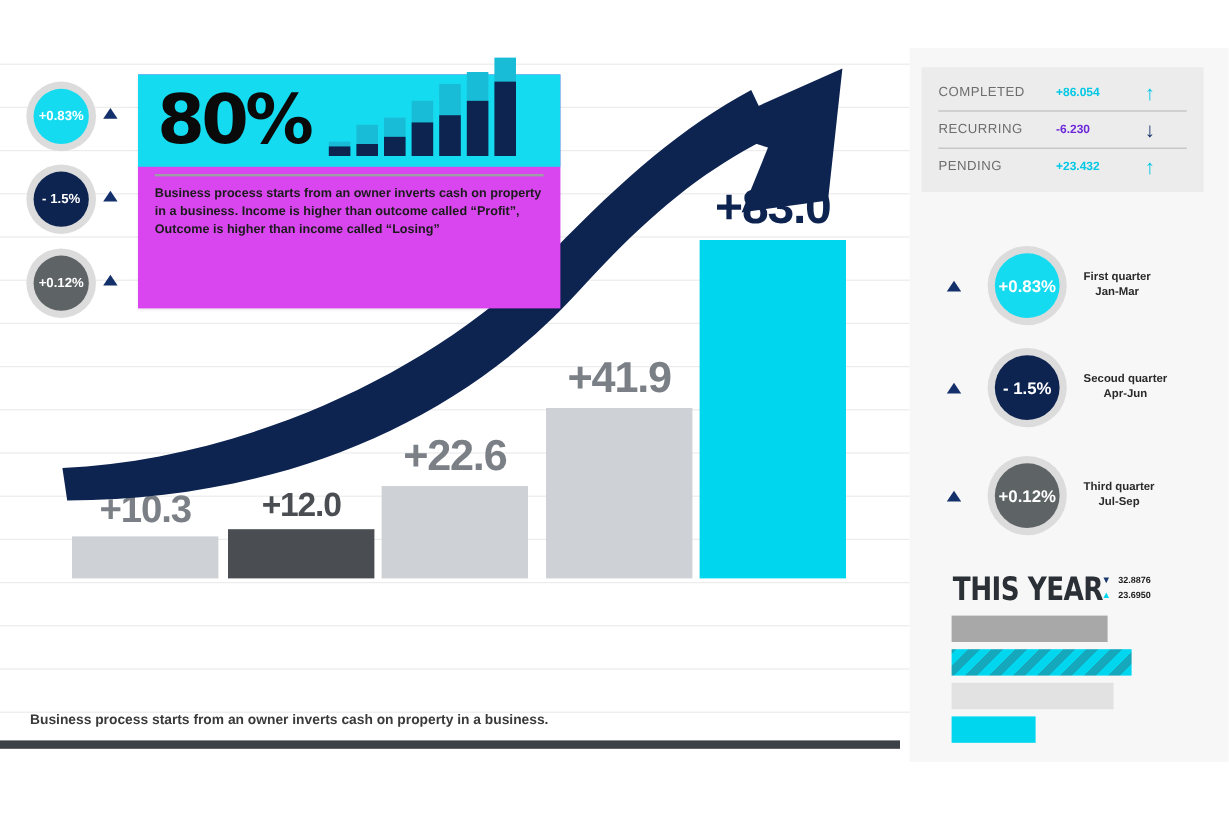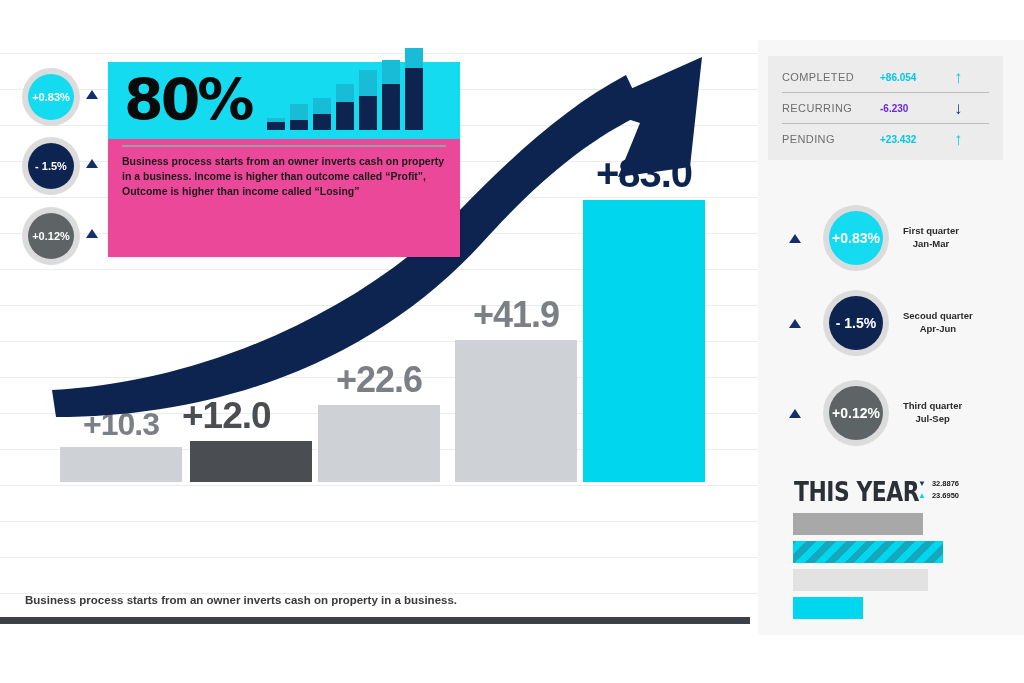--- a/index.html
+++ b/index.html
@@ -12,22 +12,22 @@
   #baseline{position:absolute;left:0;top:577px;width:750px;height:7px;background:#3c4148;}
 
   .main-bar{position:absolute;bottom:103px;}
   .bar-value{position:absolute;font-weight:bold;letter-spacing:-1px;
              color:#7b8086;white-space:nowrap;}
 
   
   #growth-arrow{position:absolute;left:30px;top:45px;width:700px;height:400px;}
 
   
-  #header-card{position:absolute;left:108px;top:62px;width:352px;height:195px;
-               background:#ec4899;box-shadow:0 1px 3px rgba(0,0,0,.10);}
+  #header-card{position:absolute;left:115px;top:62px;width:352px;height:195px;
+               background:#d946ef;box-shadow:0 1px 3px rgba(0,0,0,.10);}
   #card-top{position:relative;height:77px;background:#14dbf0;display:flex;
             align-items:center;padding:0 16px;box-sizing:border-box;}
   #big-pct{font-size:57px;font-weight:bold;color:#0a0a0a;line-height:.8;
            letter-spacing:-3px;font-family:"DejaVu Sans",sans-serif;}
   #mini-chart{display:flex;align-items:flex-end;gap:5px;height:58px;margin-left:16px;}
   .mini-col{width:18px;display:flex;flex-direction:column;justify-content:flex-end;}
   .mini-top{background:#19bcd6;}
   .mini-bot{background:#0d2350;}
 
   #card-title-wrap{position:relative;margin:14px 14px 0 14px;height:30px;}
@@ -95,21 +95,21 @@
       <div class="gridline" style="top: 409px;"></div>
       <div class="gridline" style="top: 445px;"></div>
       <div class="gridline" style="top: 481px;"></div>
       <div class="gridline" style="top: 517px;"></div>
       <div class="gridline" style="top: 553px;"></div>
     </div>
   <div id="bars-layer">
       <div class="main-bar" style="left: 60px; width: 122px; height: 35px; background: rgb(206, 210, 214);"></div>
       <div class="bar-value" style="left: 52px; bottom: 142px; width: 138px; text-align: center; font-size: 32px; color: rgb(123, 128, 134);">+10.3</div>
       <div class="main-bar" style="left: 190px; width: 122px; height: 41px; background: rgb(74, 78, 82);"></div>
-      <div class="bar-value" style="left: 182px; bottom: 148px; width: 138px; font-size: 37px; color: rgb(74, 78, 82);">+12.0</div>
+      <div class="bar-value" style="left: 182px; bottom: 148px; width: 138px; text-align: center; font-size: 28px; color: rgb(74, 78, 82);">+12.0</div>
       <div class="main-bar" style="left: 318px; width: 122px; height: 77px; background: rgb(206, 210, 214);"></div>
       <div class="bar-value" style="left: 310px; bottom: 184px; width: 138px; text-align: center; font-size: 36px; color: rgb(123, 128, 134);">+22.6</div>
       <div class="main-bar" style="left: 455px; width: 122px; height: 142px; background: rgb(206, 210, 214);"></div>
       <div class="bar-value" style="left: 447px; bottom: 249px; width: 138px; text-align: center; font-size: 36px; color: rgb(123, 128, 134);">+41.9</div>
       <div class="main-bar" style="left: 583px; width: 122px; height: 282px; background: rgb(0, 215, 239);"></div>
       <div class="bar-value" style="left: 575px; bottom: 389px; width: 138px; text-align: center; font-size: 40px; color: rgb(13, 35, 80);">+83.0</div>
     </div>
   <div id="baseline"></div>
 </div>
 

